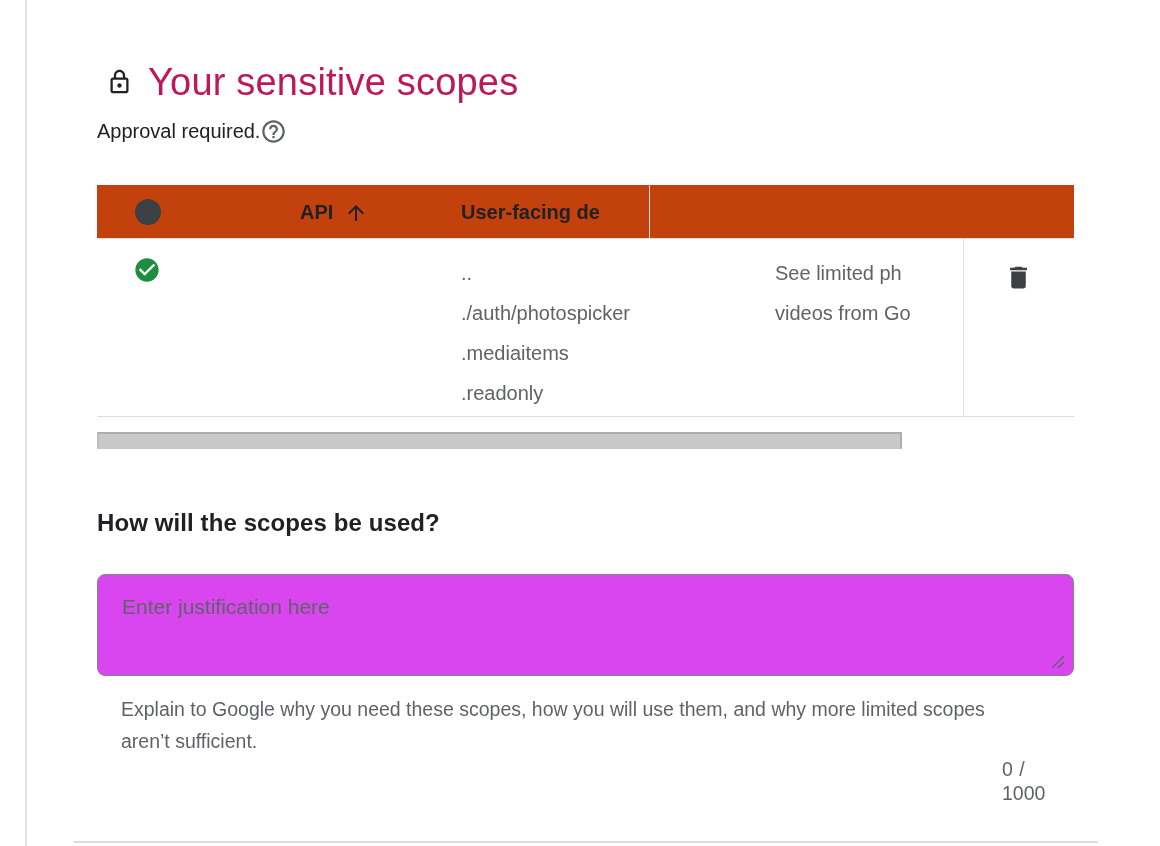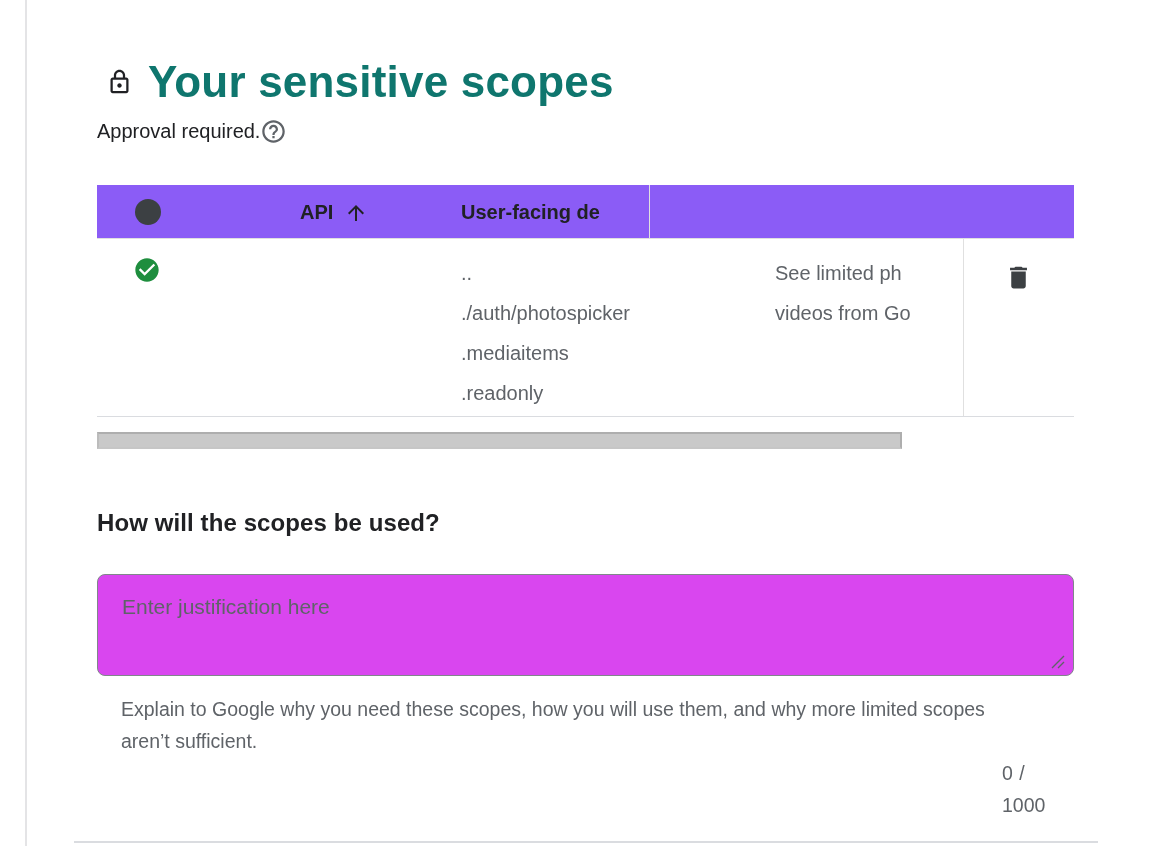--- a/index.html
+++ b/index.html
@@ -17,29 +17,29 @@
   }
   .bottom-rule {
     position: absolute; left: 74px; top: 841px;
     width: 1024px; height: 2px; background: #dadce0;
   }
   .content { margin-left: 97px; width: 977px; padding-top: 60px; }
 
   
   .title-row { display: flex; align-items: center; gap: 15px; height: 44px; }
   .lock { width: 27px; height: 30px; flex: 0 0 auto; margin-left: 9px; }
-  .page-title { font-size: 44px; font-weight: 700; color: #0f766e; letter-spacing: 0.2px; }
+  .page-title { font-size: 38px; font-weight: 400; color: #be185d; letter-spacing: 0.2px; }
   .subtitle-row { display: flex; align-items: center; margin-top: 13px; height: 28px; }
   .subtitle { font-size: 20px; color: #202124; }
   .help-icon { width: 27px; height: 27px; cursor: pointer; }
 
   
   .scopes-table { margin-top: 40px; width: 977px; }
   .t-row { display: flex; }
-  .t-head { background: #8b5cf6; height: 54px; border-bottom: 1px solid #e0e0e0; }
+  .t-head { background: #c2410c; height: 54px; border-bottom: 1px solid #e0e0e0; }
   .t-body { height: 178px; border-bottom: 1px solid #dadce0; background: #fff; }
   .col-status  { width: 185px; flex: 0 0 auto; }
   .col-api     { width: 161px; flex: 0 0 auto; padding-left: 18px; }
   .col-scope   { width: 314px; flex: 0 0 auto; padding-left: 18px; }
   .col-desc    { width: 206px; flex: 0 0 auto; padding-left: 18px; overflow: hidden; }
   .col-actions { width: 111px; flex: 0 0 auto; border-left: 1px solid #e0e0e0; }
   .t-head .cell { display: flex; align-items: center; height: 54px;
                   font-size: 20px; font-weight: 700; color: #202124; }
   .status-dot { width: 26px; height: 26px; border-radius: 50%; background: #3c4043; margin-left: 38px; }
   .sort-arrow { width: 24px; height: 24px; margin-left: 11px; margin-top: 2px; }
@@ -67,21 +67,21 @@
     width: 977px; height: 102px; resize: none; outline: none;
     border: 1px solid #80868b; border-radius: 8px;
     padding: 20px 24px; font-family: "Liberation Sans", "DejaVu Sans", sans-serif;
     font-size: 21px; color: #202124; background: #d946ef;
   }
   .justification-input::placeholder { color: #5f6368; opacity: 1; }
   .resize-grip { position: absolute; right: 9px; bottom: 11px; width: 14px; height: 14px; cursor: nwse-resize; }
 
   .helper-row { display: flex; margin-top: 13px; padding-left: 24px; flex-direction: column; }
   .helper-text { width: 866px; font-size: 19.5px; line-height: 32px; color: #5f6368; }
-  .char-counter { margin-left: auto; width: 72px; font-size: 19.5px; line-height: 32px; color: #5f6368;
+  .char-counter { margin-left: auto; width: 72px; font-size: 19.5px; line-height: 24px; color: #5f6368;
                   word-spacing: 1px; }
 </style>
 </head>
 <body>
 
 <div class="left-rule"></div>
 
 <div class="content">
 
   <div class="title-row">

